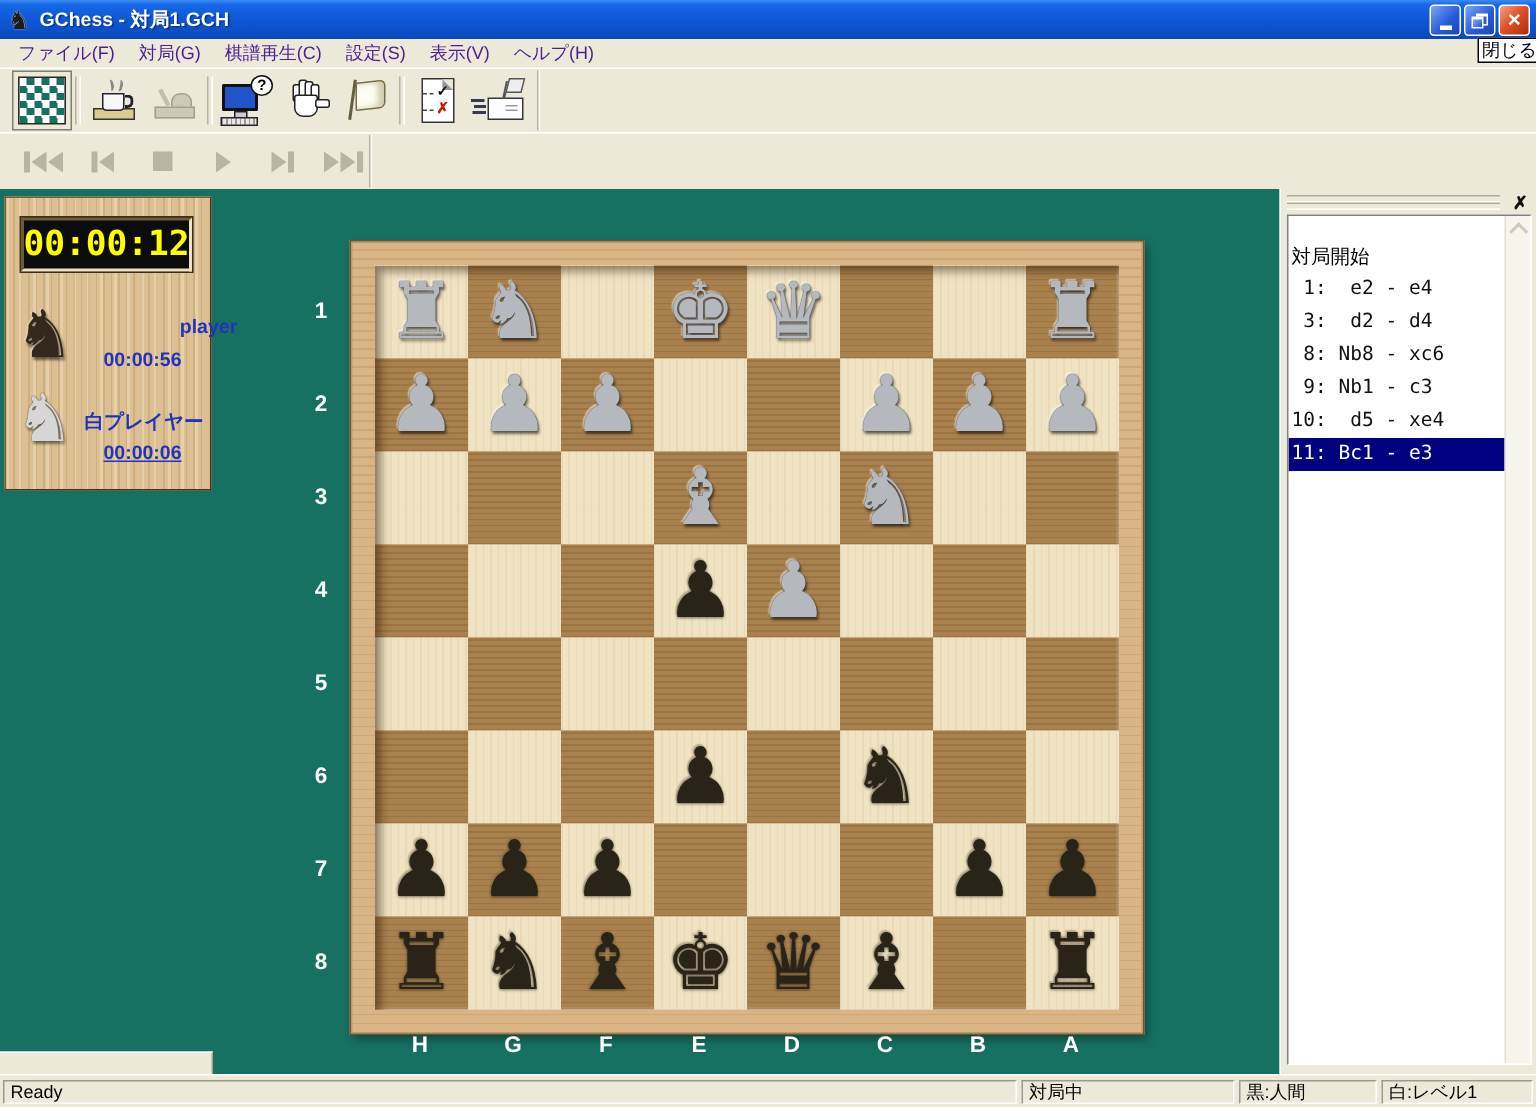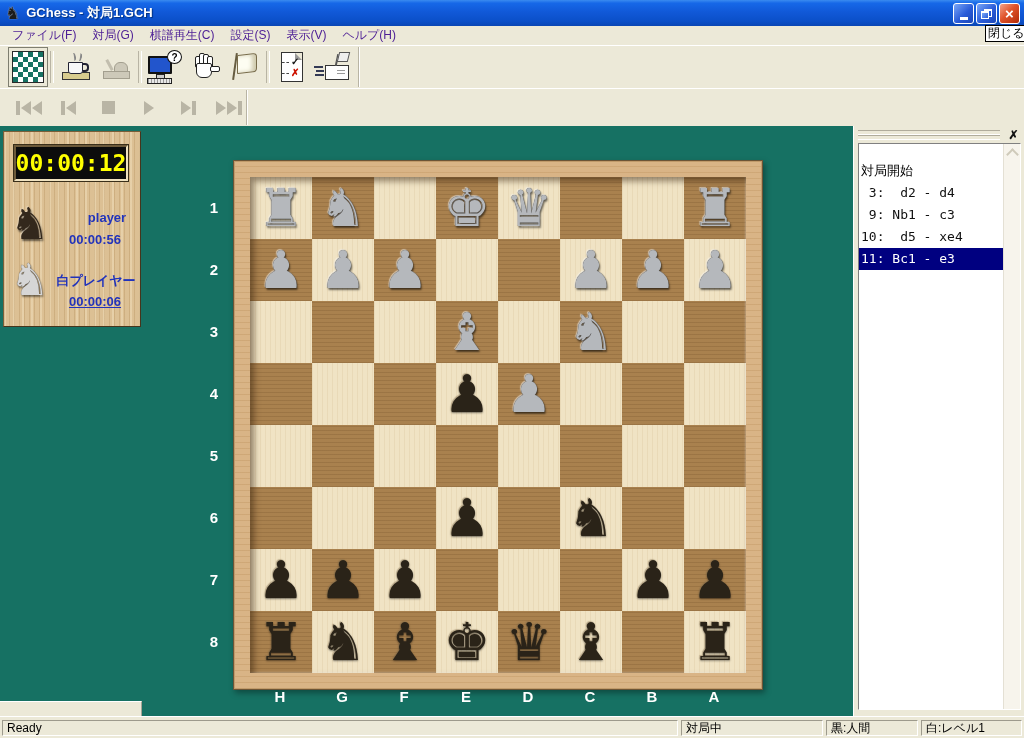--- a/index.html
+++ b/index.html
@@ -106,21 +106,21 @@
                      repeating-linear-gradient(90deg,rgba(255,244,215,.3) 0 2px,rgba(0,0,0,0) 2px 9px);
     border:1px solid #7a5f38;border-right-color:#46351d;border-bottom-color:#46351d;box-sizing:border-box;}
   .lcd{position:absolute;left:10px;top:13px;width:114px;height:36px;background:#0c0c0c;
     border:2px solid;border-color:#6d5a3a #f0e2c0 #f0e2c0 #6d5a3a;box-shadow:0 0 0 1px #3a2f1a;
     display:flex;align-items:center;justify-content:center;color:var(--lcd);
     font-family:"DejaVu Sans Mono",monospace;font-weight:bold;font-size:23px;box-sizing:border-box;}
   .pp-knight{position:absolute;font-size:44px;line-height:1;}
   .pp-knight.black{left:6px;top:70px;color:#33281c;text-shadow:-1px -1px 0 rgba(255,255,255,.25),1px 2px 2px rgba(0,0,0,.55);}
   .pp-knight.white{left:6px;top:126px;color:#d6d6d6;text-shadow:0 0 1px #333,1px 2px 2px rgba(0,0,0,.45);}
   .pp-name,.pp-time{position:absolute;color:#2233bb;font-weight:bold;font-size:13px;text-align:center;}
-  .pp-name.black{left:36px;top:78px;width:82px;padding-left:26px;}
+  .pp-name.black{left:68px;top:78px;width:82px;padding-left:26px;}
   .pp-time.black{left:48px;top:100px;width:86px;}
   .pp-name.white{left:50px;top:140px;width:84px;}
   .pp-time.white{left:48px;top:162px;width:86px;text-decoration:underline;}
 
   .rank-labels{position:absolute;left:201px;top:50px;width:26px;height:496px;display:flex;flex-direction:column;}
   .rank-label{height:62px;display:flex;align-items:center;justify-content:center;color:#fff;font-weight:bold;font-size:15px;}
   .file-labels{position:absolute;left:249px;top:562px;width:496px;display:flex;}
   .file-label{width:62px;text-align:center;color:#fff;font-weight:bold;font-size:15px;}
 
   .board-frame{position:absolute;left:233px;top:34px;width:496px;height:496px;padding:16px;
@@ -461,21 +461,23 @@
     <div class="bottom-strip"></div>
   </div>
 
   <div class="right-panel">
     <div class="rp-gripline" style="top:4px;"></div>
     <div class="rp-gripline" style="top:9px;"></div>
     <div class="rp-close">✗</div>
     <div class="movelist">
       <div class="ml-items" id="mlitems">
           <div class="ml-header">対局開始</div>
+          <div class="ml-item"> 1:  e2 - e4</div>
           <div class="ml-item"> 3:  d2 - d4</div>
+          <div class="ml-item"> 8: Nb8 - xc6</div>
           <div class="ml-item"> 9: Nb1 - c3</div>
           <div class="ml-item">10:  d5 - xe4</div>
           <div class="ml-item selected">11: Bc1 - e3</div>
         </div>
       <div class="ml-scrollcol">
         <div class="ml-chevron"></div>
       </div>
     </div>
   </div>
 

